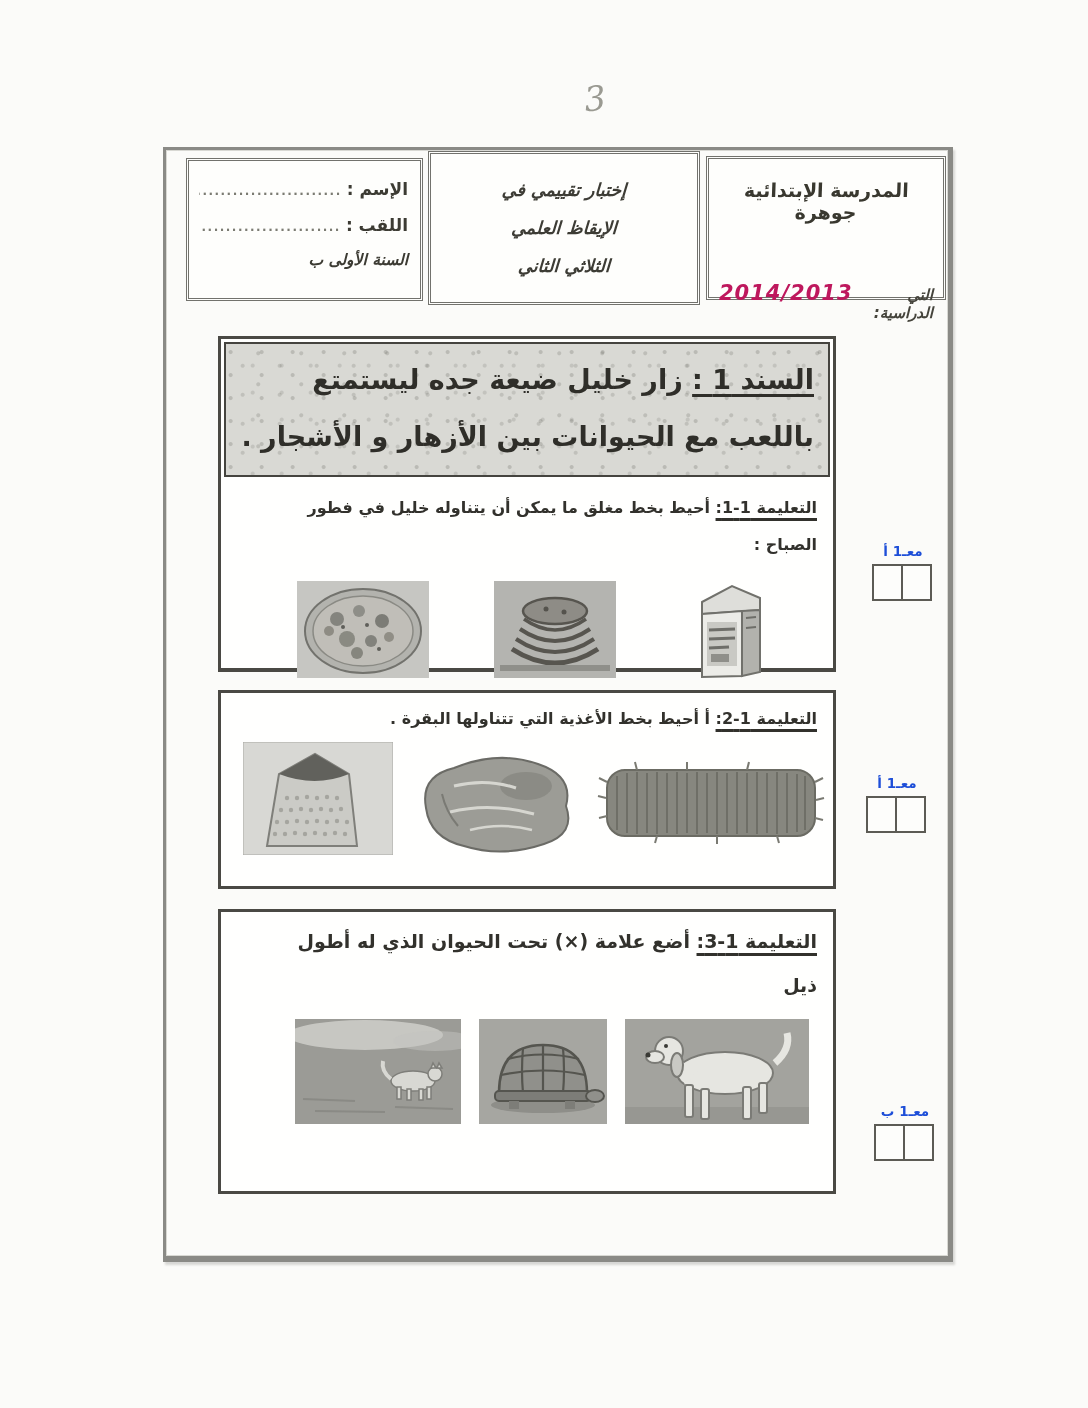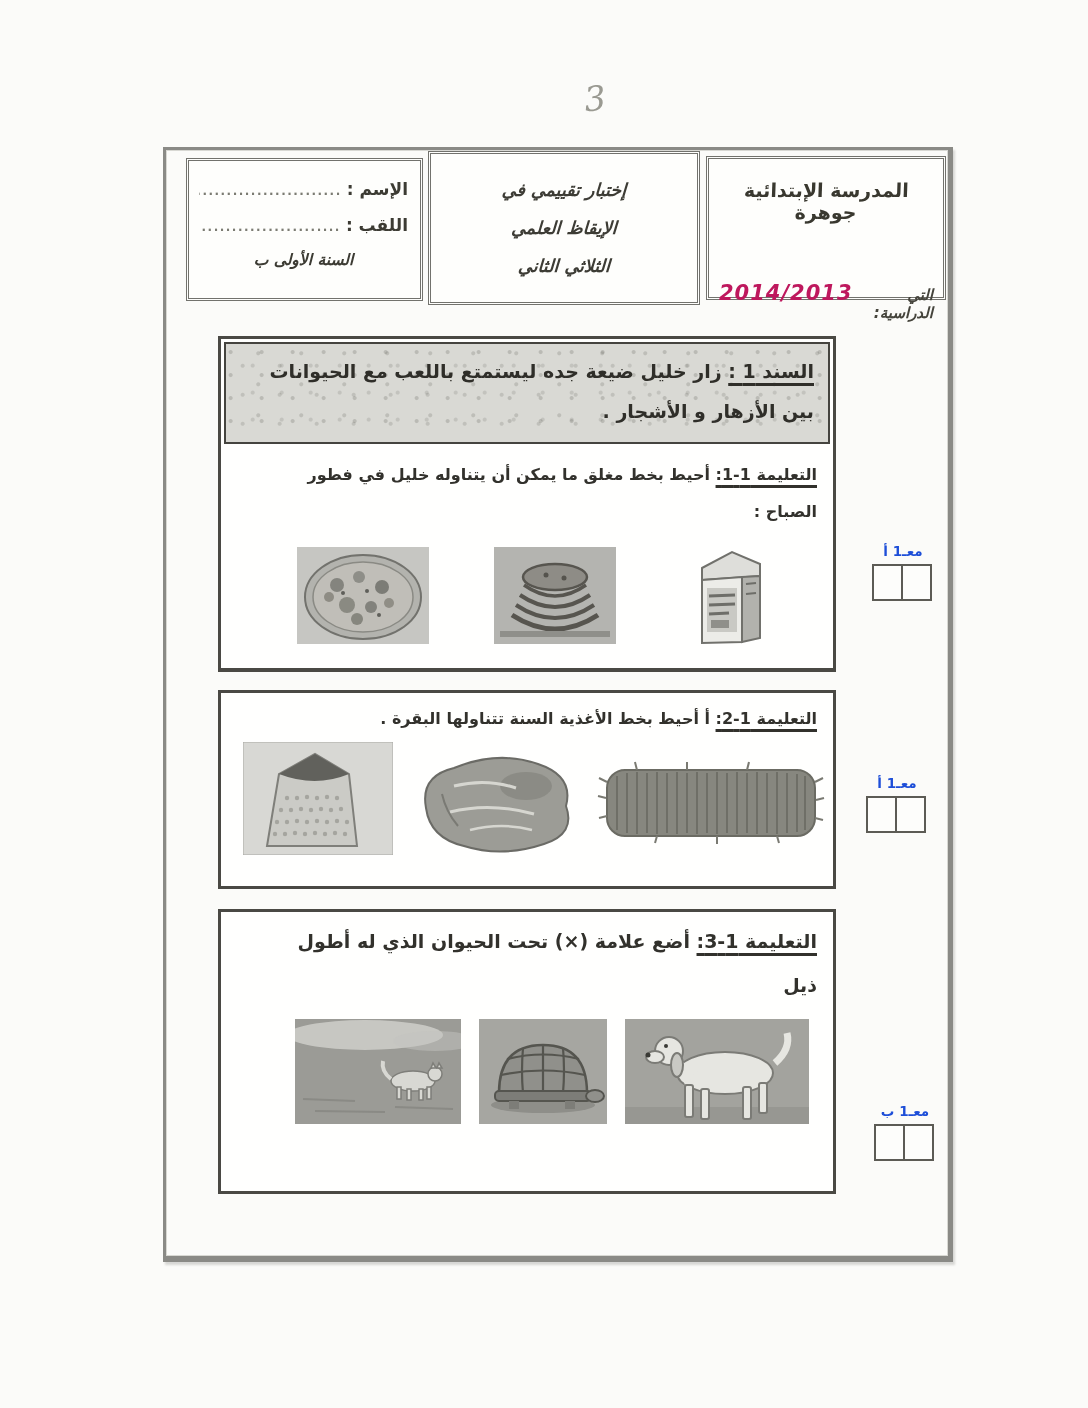--- a/index.html
+++ b/index.html
@@ -29,37 +29,37 @@
     left:428px;top:151px;width:272px;height:154px;
     display:flex;flex-direction:column;justify-content:space-evenly;
     text-align:center;font-style:italic;font-weight:bold;font-size:17.5px;color:#3d3c35;
     padding:8px 0;
   }
   .eline{transform:skewX(-3deg);}
   .student{left:186px;top:158px;width:237px;height:143px;padding:18px 12px 0 10px;font-weight:bold;}
   .field{display:flex;align-items:baseline;margin-bottom:16px;}
   .flabel{font-size:17px;white-space:nowrap;margin-left:5px;color:#3c3b33;}
   .fdots{flex:1;overflow:hidden;white-space:nowrap;color:#7b7b72;font-size:12px;letter-spacing:1.5px;}
-  .cls{text-align:center;font-style:italic;font-size:15.5px;margin-top:4px;color:#3c3b33;}
+  .cls{font-style:italic;font-size:15.5px;margin-top:4px;color:#3c3b33;}
 
   .sec{position:absolute;background:#fffffe;border:3px solid #4a4944;box-sizing:border-box;}
   .sec1{left:218px;top:336px;width:618px;height:336px;border-bottom-width:4px;}
   .sec2{left:218px;top:690px;width:618px;height:199px;}
   .sec3{left:218px;top:909px;width:618px;height:285px;padding-left:44px;}
 
   .sanad{
     margin:3px;border:2px solid #45443f;
     background-color:#d9d9d4;
     background-image:
       radial-gradient(circle at 15% 35%, rgba(80,80,72,.22) 0 1.5px, transparent 2.5px),
       radial-gradient(circle at 45% 75%, rgba(80,80,72,.18) 0 1.5px, transparent 2.5px),
       radial-gradient(circle at 75% 30%, rgba(80,80,72,.20) 0 1.5px, transparent 2.5px),
       radial-gradient(circle at 92% 80%, rgba(80,80,72,.16) 0 1.5px, transparent 2.5px);
     background-size:31px 23px,37px 29px,43px 31px,29px 27px;
-    padding:8px 14px 10px;font-size:19px;font-weight:bold;line-height:2.1;color:#2f2e29;
+    padding:8px 14px 10px;font-size:27px;font-weight:bold;line-height:2.1;color:#2f2e29;
   }
   .lbl{text-decoration:underline;text-decoration-thickness:2.5px;text-underline-offset:5px;}
   .tasktext{padding:10px 16px 0 30px;font-size:16px;font-weight:bold;line-height:2.3;color:#32312c;}
   .sec2 .tasktext{padding-top:8px;}
   .sec3 .tasktext{padding-top:8px;font-size:19px;}
   .imgrow{direction:ltr;display:flex;justify-content:space-between;align-items:flex-start;}
   .row1{padding:12px 56px 0 76px;align-items:center;}
   .row2{padding:4px 8px 0 22px;}
   .row3{padding:12px 24px 0 30px;}
   .hay-offset{margin-top:16px;}
@@ -163,21 +163,21 @@
         <rect x="31" y="78" width="18" height="8" fill="#8f8f8a"></rect>
         <line x1="66" y1="42" x2="76" y2="41" stroke="#6e6e69" stroke-width="2"></line>
         <line x1="66" y1="52" x2="76" y2="51" stroke="#6e6e69" stroke-width="2"></line>
       </svg>
     </div>
   </div>
 
   <div class="sec sec2">
     <div class="tasktext">
       <span class="lbl">التعليمة 1-2:</span>
-      <span>أ أحيط بخط الأغذية السنة تتناولها البقرة .</span>
+      <span>أ أحيط بخط الأغذية التي تتناولها البقرة .</span>
     </div>
     <div class="imgrow row2">
 
       <svg class="photo" width="150" height="113" viewBox="0 0 150 113">
         <rect x="0" y="0" width="150" height="113" fill="#d8d8d4" stroke="#a9a9a4" stroke-width="1"></rect>
         <path d="M36 32 L72 12 L106 32 L114 104 L24 104 Z" fill="#cbcbc6" stroke="#7f7f7a" stroke-width="2"></path>
         <path d="M36 32 L72 12 L106 32 Q72 46 36 32 Z" fill="#61615c"></path>
         <g fill="#a5a59f">
           <circle cx="44" cy="56" r="2.2"></circle>
             <circle cx="54" cy="56" r="2.2"></circle>

